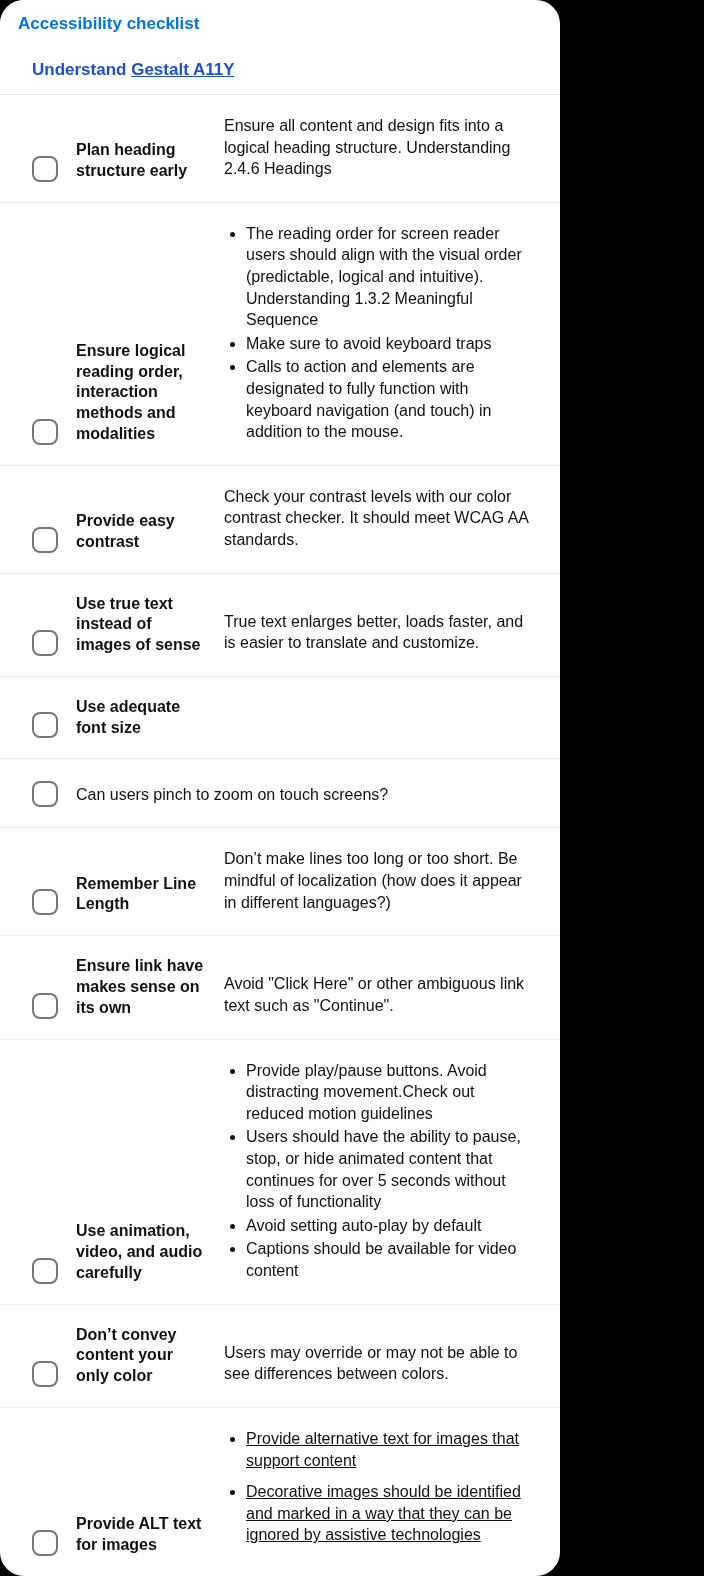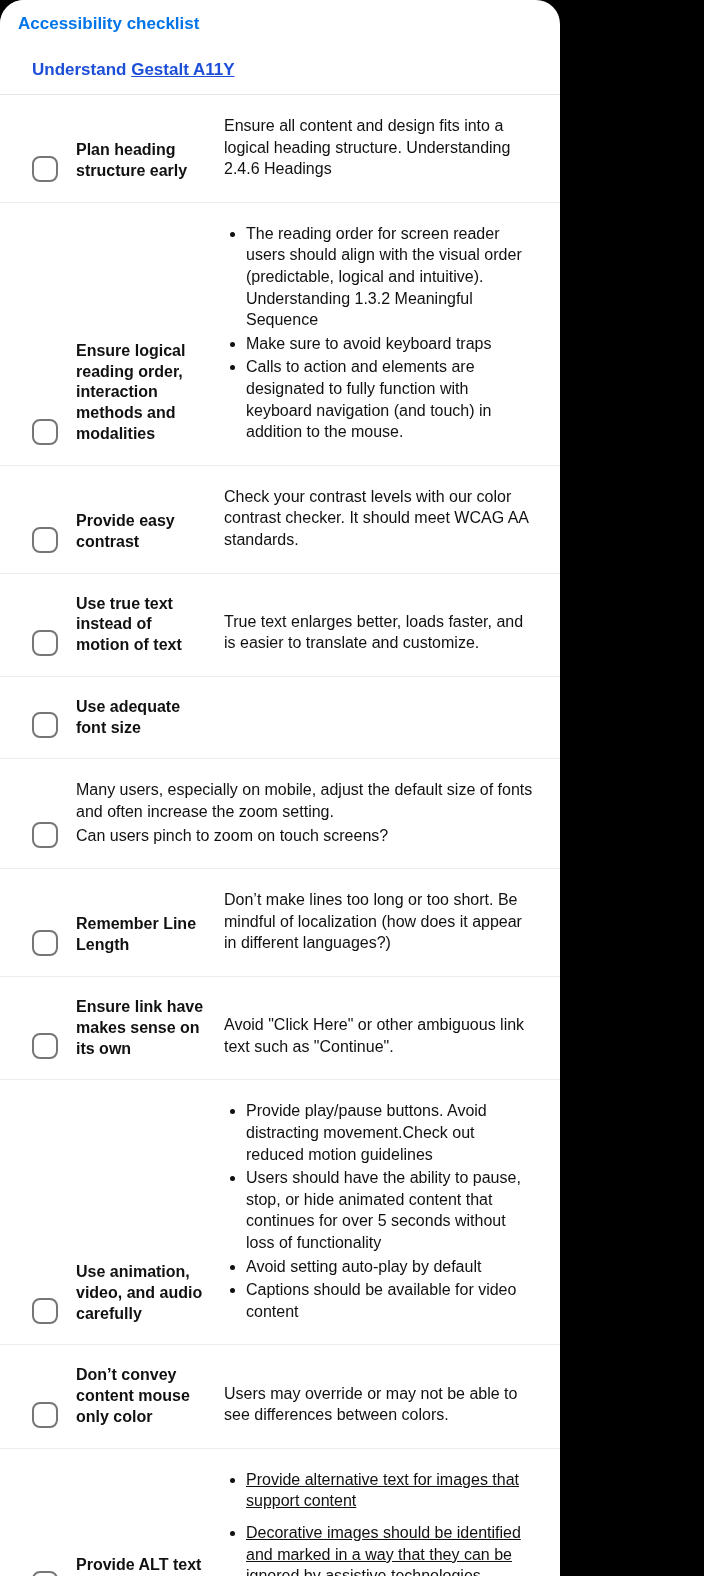--- a/index.html
+++ b/index.html
@@ -105,33 +105,32 @@
       </div>
       <div class="item">
         <div class="checkbox"></div>
         <div class="label">Provide easy contrast</div>
         <div class="desc">
           <p>Check your contrast levels with our color contrast checker. It should meet WCAG AA standards.</p>
         </div>
       </div>
       <div class="item">
         <div class="checkbox"></div>
-        <div class="label">Use true text instead of motion of text</div>
+        <div class="label">Use true text instead of images of sense</div>
         <div class="desc">
           <p>True text enlarges better, loads faster, and is easier to translate and customize.</p>
         </div>
       </div>
       <div class="item">
         <div class="checkbox"></div>
         <div class="label">Use adequate font size</div>
       </div>
       <div class="item">
         <div class="checkbox"></div>
         <div class="desc">
-          <p>Many users, especially on mobile, adjust the default size of fonts and often increase the zoom setting.</p>
           <p>Can users pinch to zoom on touch screens?</p>
         </div>
       </div>
       <div class="item">
         <div class="checkbox"></div>
         <div class="label">Remember Line Length</div>
         <div class="desc">
           <p>Don’t make lines too long or too short. Be mindful of localization (how does it appear in different languages?)</p>
         </div>
       </div>
@@ -149,21 +148,21 @@
           <ul>
             <li>Provide play/pause buttons. Avoid distracting movement.Check out <span class="u">reduced motion </span>guidelines</li>
             <li>Users should have the ability to pause, stop, or hide animated content that continues for over 5 seconds without loss of functionality</li>
             <li>Avoid setting auto-play by default</li>
             <li>Captions should be available for video content</li>
           </ul>
         </div>
       </div>
       <div class="item">
         <div class="checkbox"></div>
-        <div class="label">Don’t convey content mouse only color</div>
+        <div class="label">Don’t convey content your only color</div>
         <div class="desc">
           <p>Users may override or may not be able to see differences between colors.</p>
         </div>
       </div>
       <div class="item">
         <div class="checkbox"></div>
         <div class="label">Provide ALT text for images</div>
         <div class="desc">
           <ul class="spaced">
             <li>Provide alternative text for images that support content</li>

